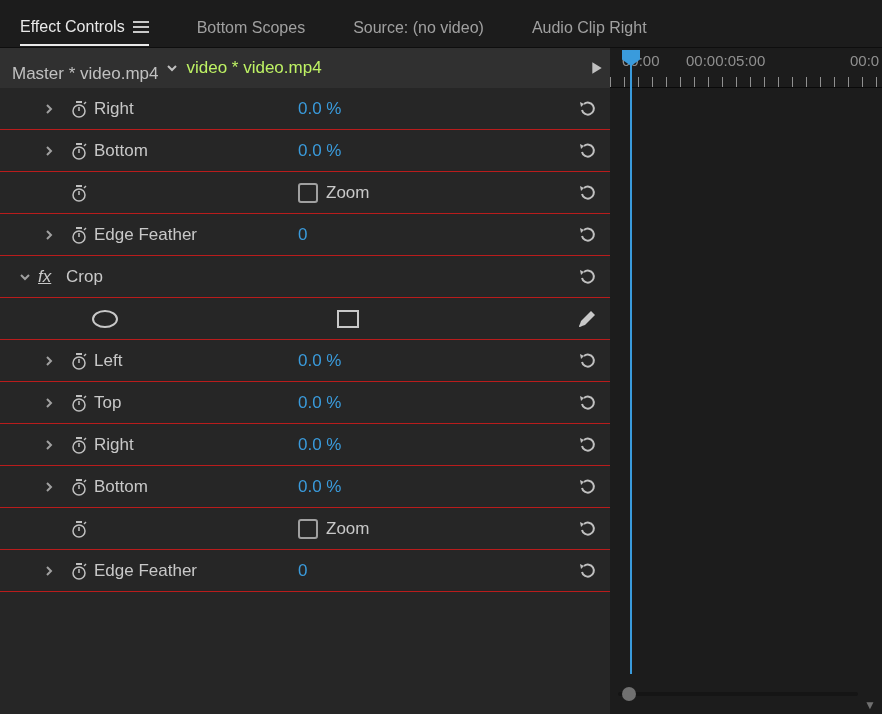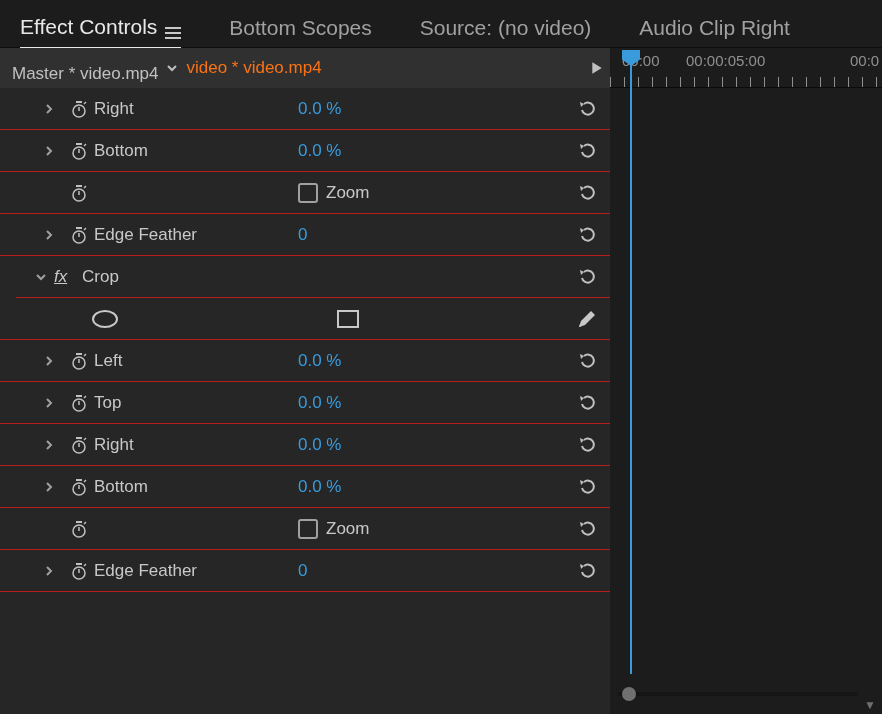--- a/index.html
+++ b/index.html
@@ -16,25 +16,25 @@
   .tabs {
     display: flex;
     padding: 8px 20px 0 20px;
     gap: 48px;
     align-items: center;
     height: 48px;
     border-bottom: 1px solid #0e0e0e;
   }
   .tab {
     color: #a0a0a0;
-    font-size: 21px;
+    font-size: 16px;
     padding: 8px 0;
     cursor: pointer;
     display: flex;
-    align-items: flex-end;
+    align-items: center;
     gap: 8px;
   }
   .tab.active {
     color: #e8e8e8;
     border-bottom: 2px solid #e8e8e8;
   }
   .hamburger {
     width: 16px;
     display: inline-flex;
     flex-direction: column;
@@ -57,21 +57,21 @@
   .clipbar {
     display: flex;
     align-items: center;
     height: 40px;
     padding: 0 6px 0 12px;
     background: #303030;
     gap: 8px;
   }
   .clipbar .master { color: #c0c0c0; font-size: 17px; margin-top: 12px; }
   .clipbar .chev { color: #c0c0c0; }
-  .clipbar .seq { color: #f97316; font-size: 17px; }
+  .clipbar .seq { color: #bef264; font-size: 17px; }
   .clipbar .spacer { flex: 1; }
   .playbtn {
     color: #c0c0c0;
     font-size: 14px;
   }
   .props {
     flex: 1;
     overflow-y: auto;
     background: #262626;
   }
@@ -108,21 +108,20 @@
   }
   .row .val {
     color: #3a9bdc;
     cursor: ew-resize;
   }
   .row .reset {
     margin-left: auto;
   }
   .row.grouphead {
     padding-left: 20px;
-    margin-left: 16px;
   }
   .row.grouphead .expander {
     width: 18px;
   }
   .fx {
     font-style: italic;
     color: #c8c8c8;
     width: 28px;
     text-decoration: underline;
   }

